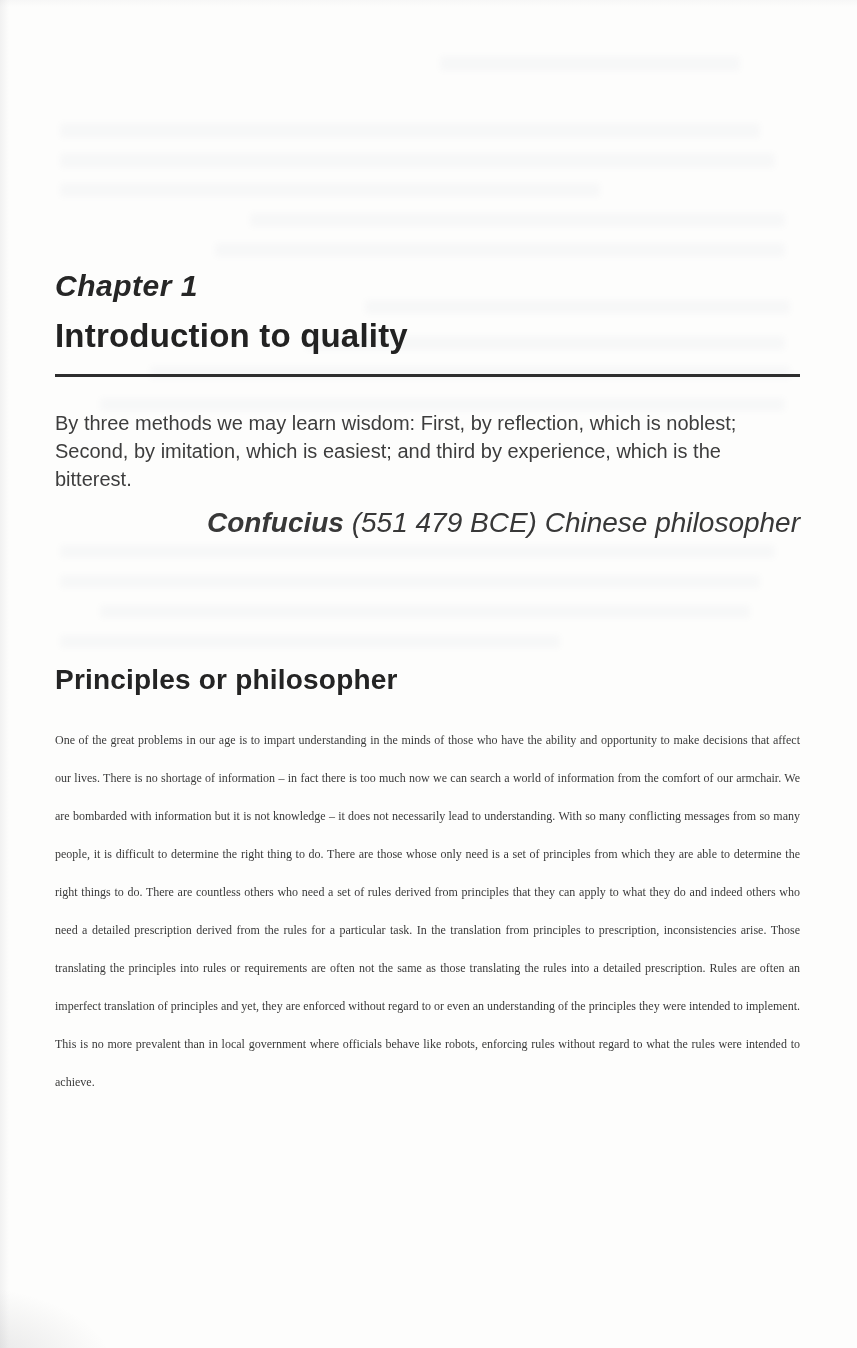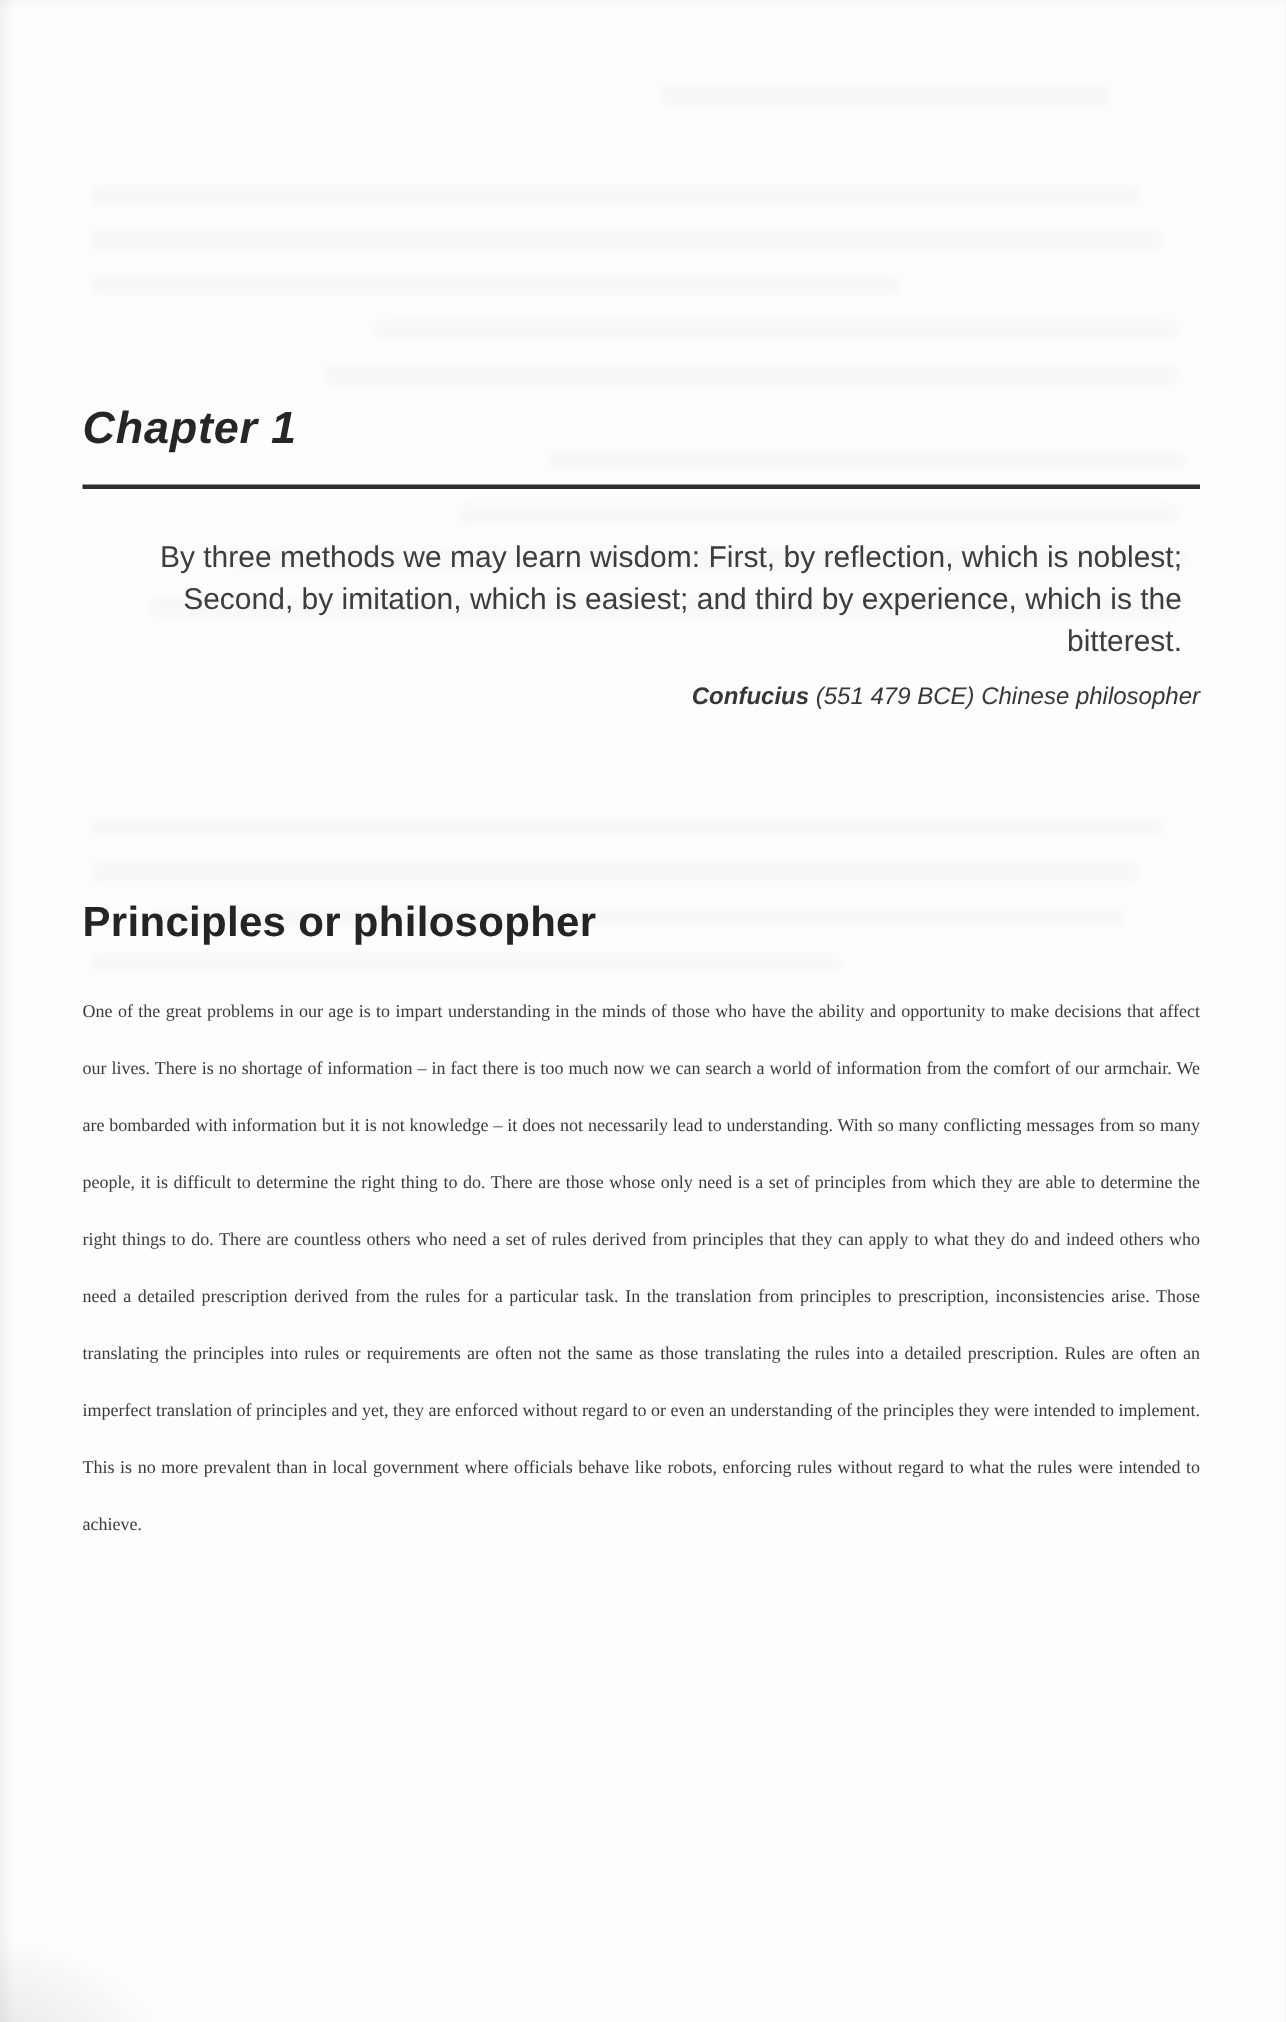--- a/index.html
+++ b/index.html
@@ -62,33 +62,32 @@
     border: none;
     border-top: 3px solid #2e2e2e;
     width: 100%;
   }
 
   .epigraph {
     margin: 32px 0 0 0;
   }
 
   .epigraph-text {
-    margin: 12px;
+    margin: 0;
     font-family: "Liberation Sans", sans-serif;
     font-size: 20px;
     line-height: 28px;
-    text-align: right;
     color: #3d3d3d;
   }
 
   .epigraph-attribution {
     margin: 14px 0 0 0;
     font-family: "Liberation Sans", sans-serif;
     font-style: italic;
-    font-size: 16px;
+    font-size: 28px;
     text-align: right;
     color: #383838;
   }
   .epigraph-attribution .author { font-weight: bold; }
 
   .section-heading {
     margin: 126px 0 0 0;
     font-family: "Liberation Sans", sans-serif;
     font-weight: bold;
     font-size: 28px;
@@ -128,20 +127,21 @@
   <div class="ghost" style="left:100px; top:398px; width:685px; height:13px;"></div>
   <div class="ghost" style="left:60px;  top:545px; width:715px; height:13px;"></div>
   <div class="ghost" style="left:60px;  top:575px; width:700px; height:13px;"></div>
   <div class="ghost" style="left:100px; top:605px; width:650px; height:13px;"></div>
   <div class="ghost" style="left:60px;  top:635px; width:500px; height:13px;"></div>
 
   <div class="column">
 
     <h1 class="chapter-label">Chapter 1</h1>
 
+    <h1 class="chapter-title">Introduction to quality</h1>
 
     <hr class="divider">
 
     <blockquote class="epigraph">
       <p class="epigraph-text">By three methods we may learn wisdom: First, by reflection, which is noblest; Second, by imitation, which is easiest; and third by experience, which is the bitterest.</p>
       <p class="epigraph-attribution">
         <span class="author">Confucius</span><span> (551 479 BCE) Chinese philosopher</span>
       </p>
     </blockquote>
 

